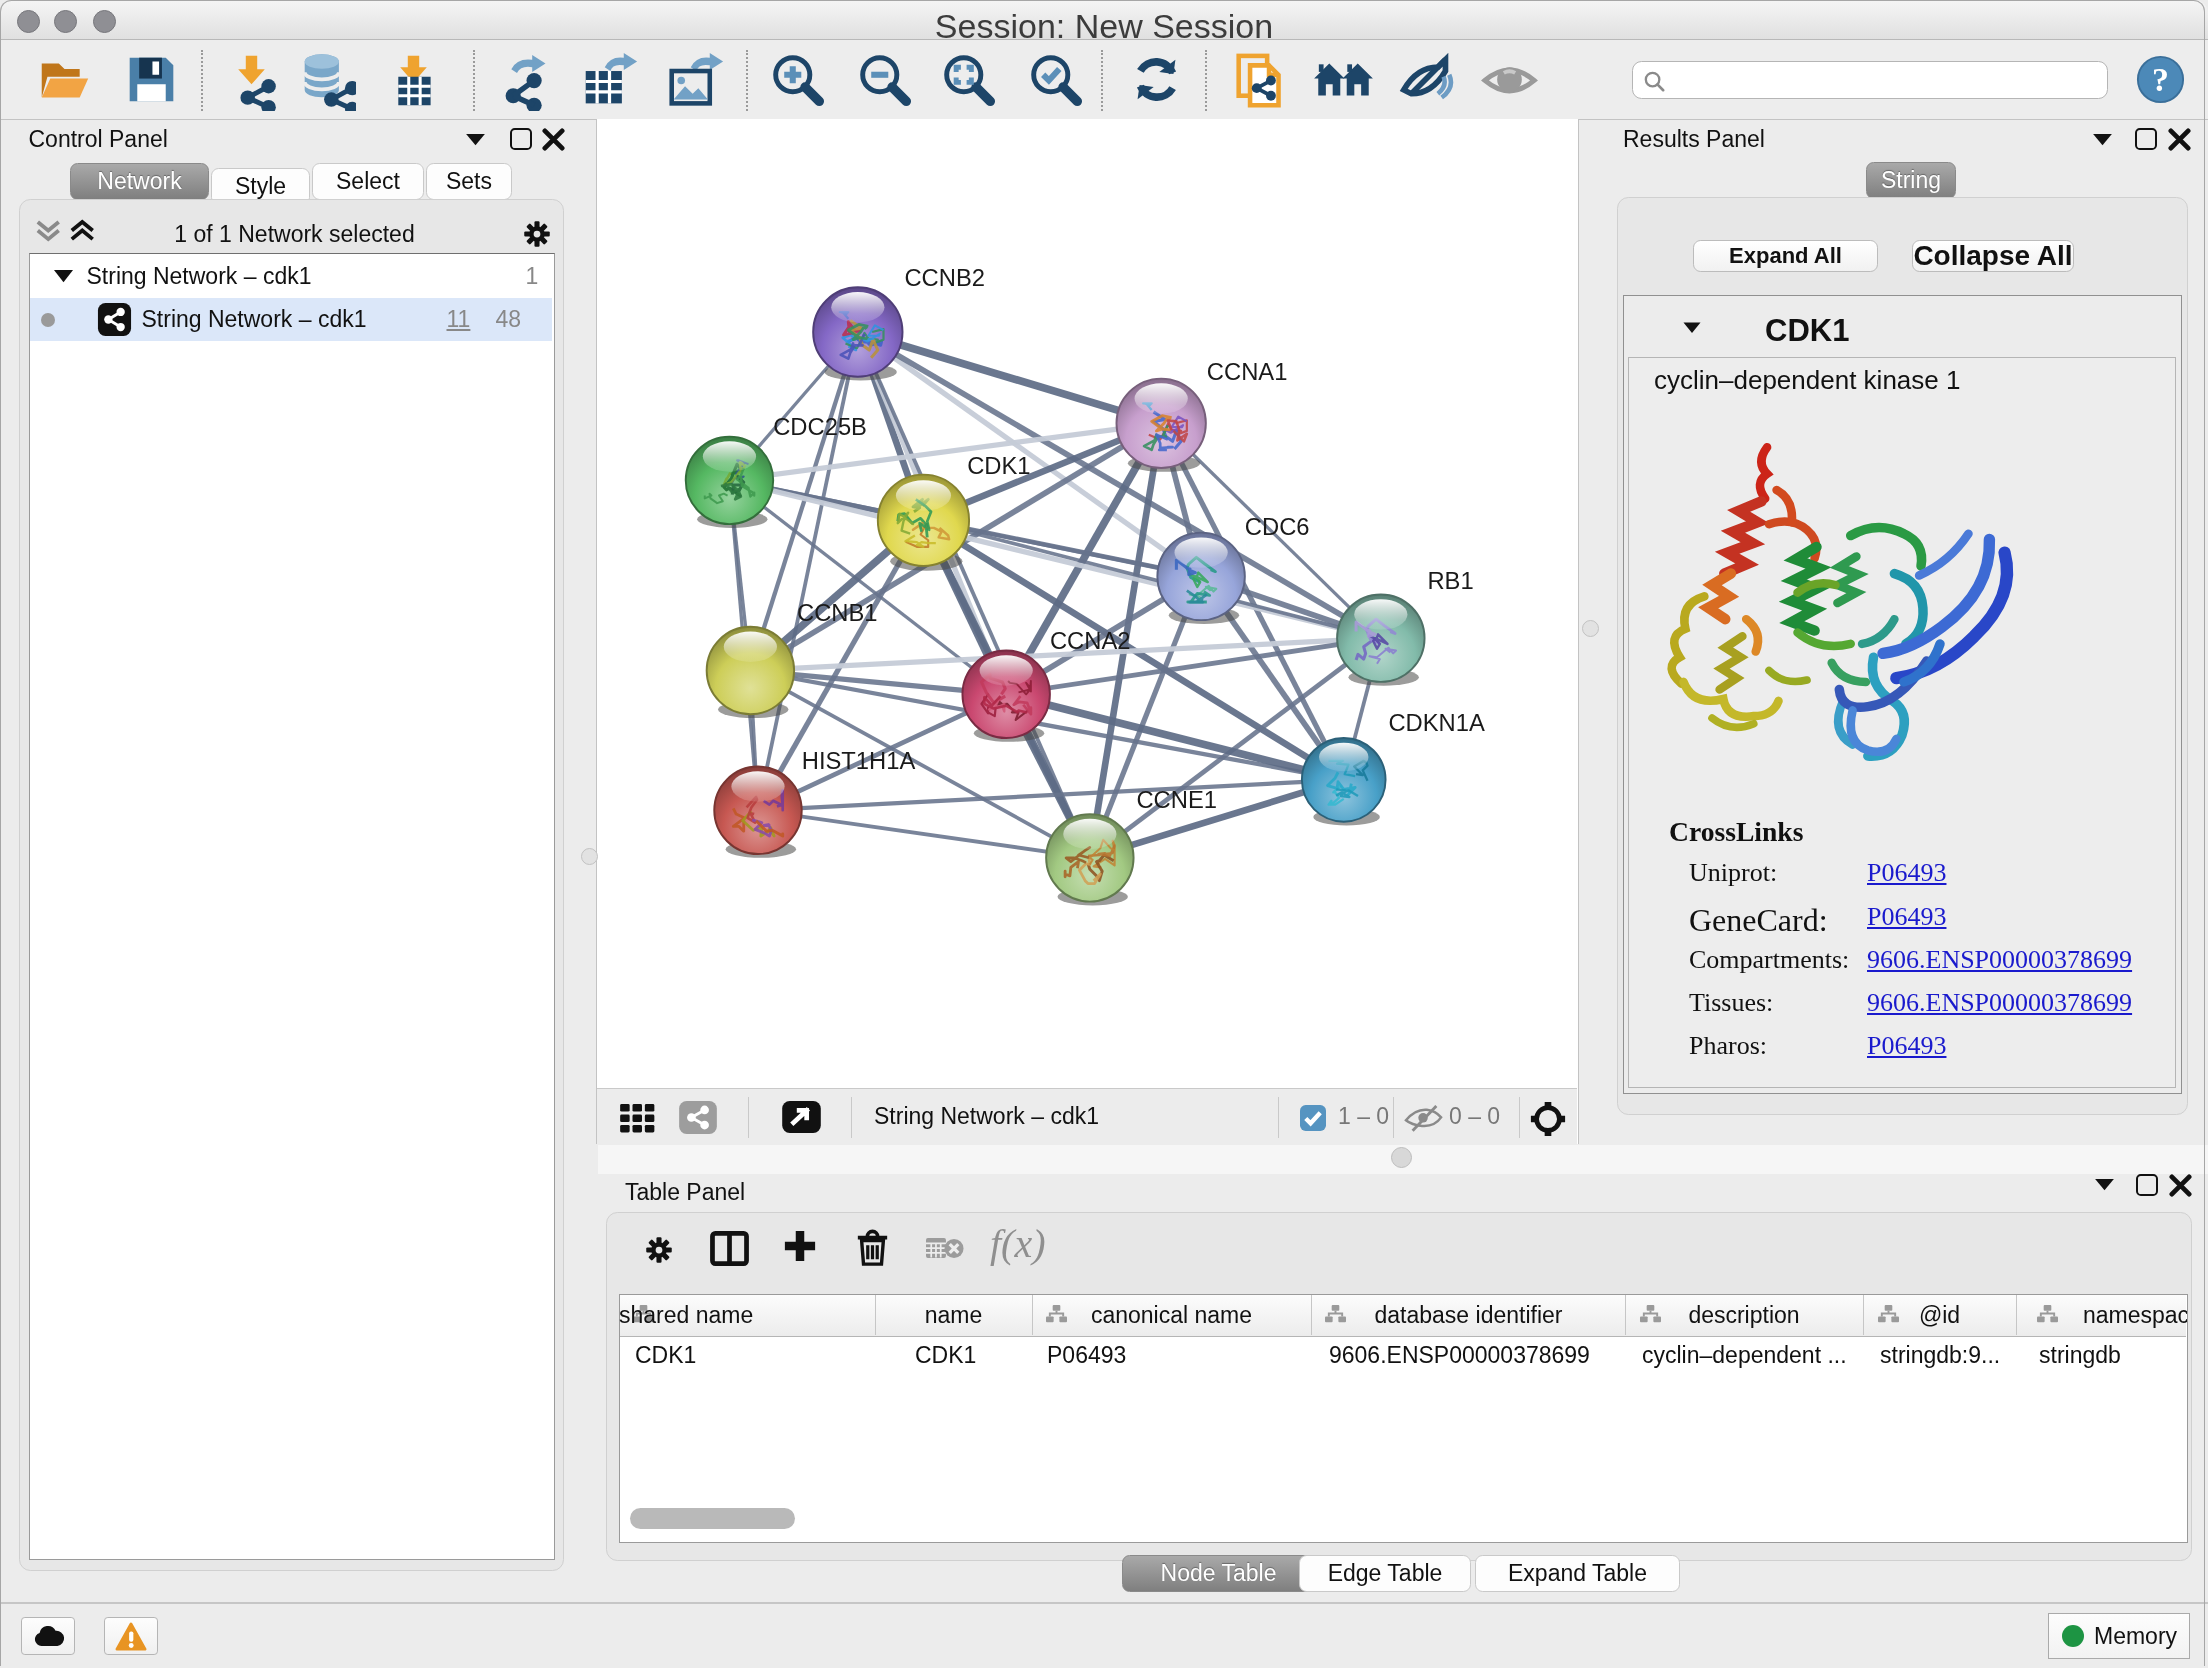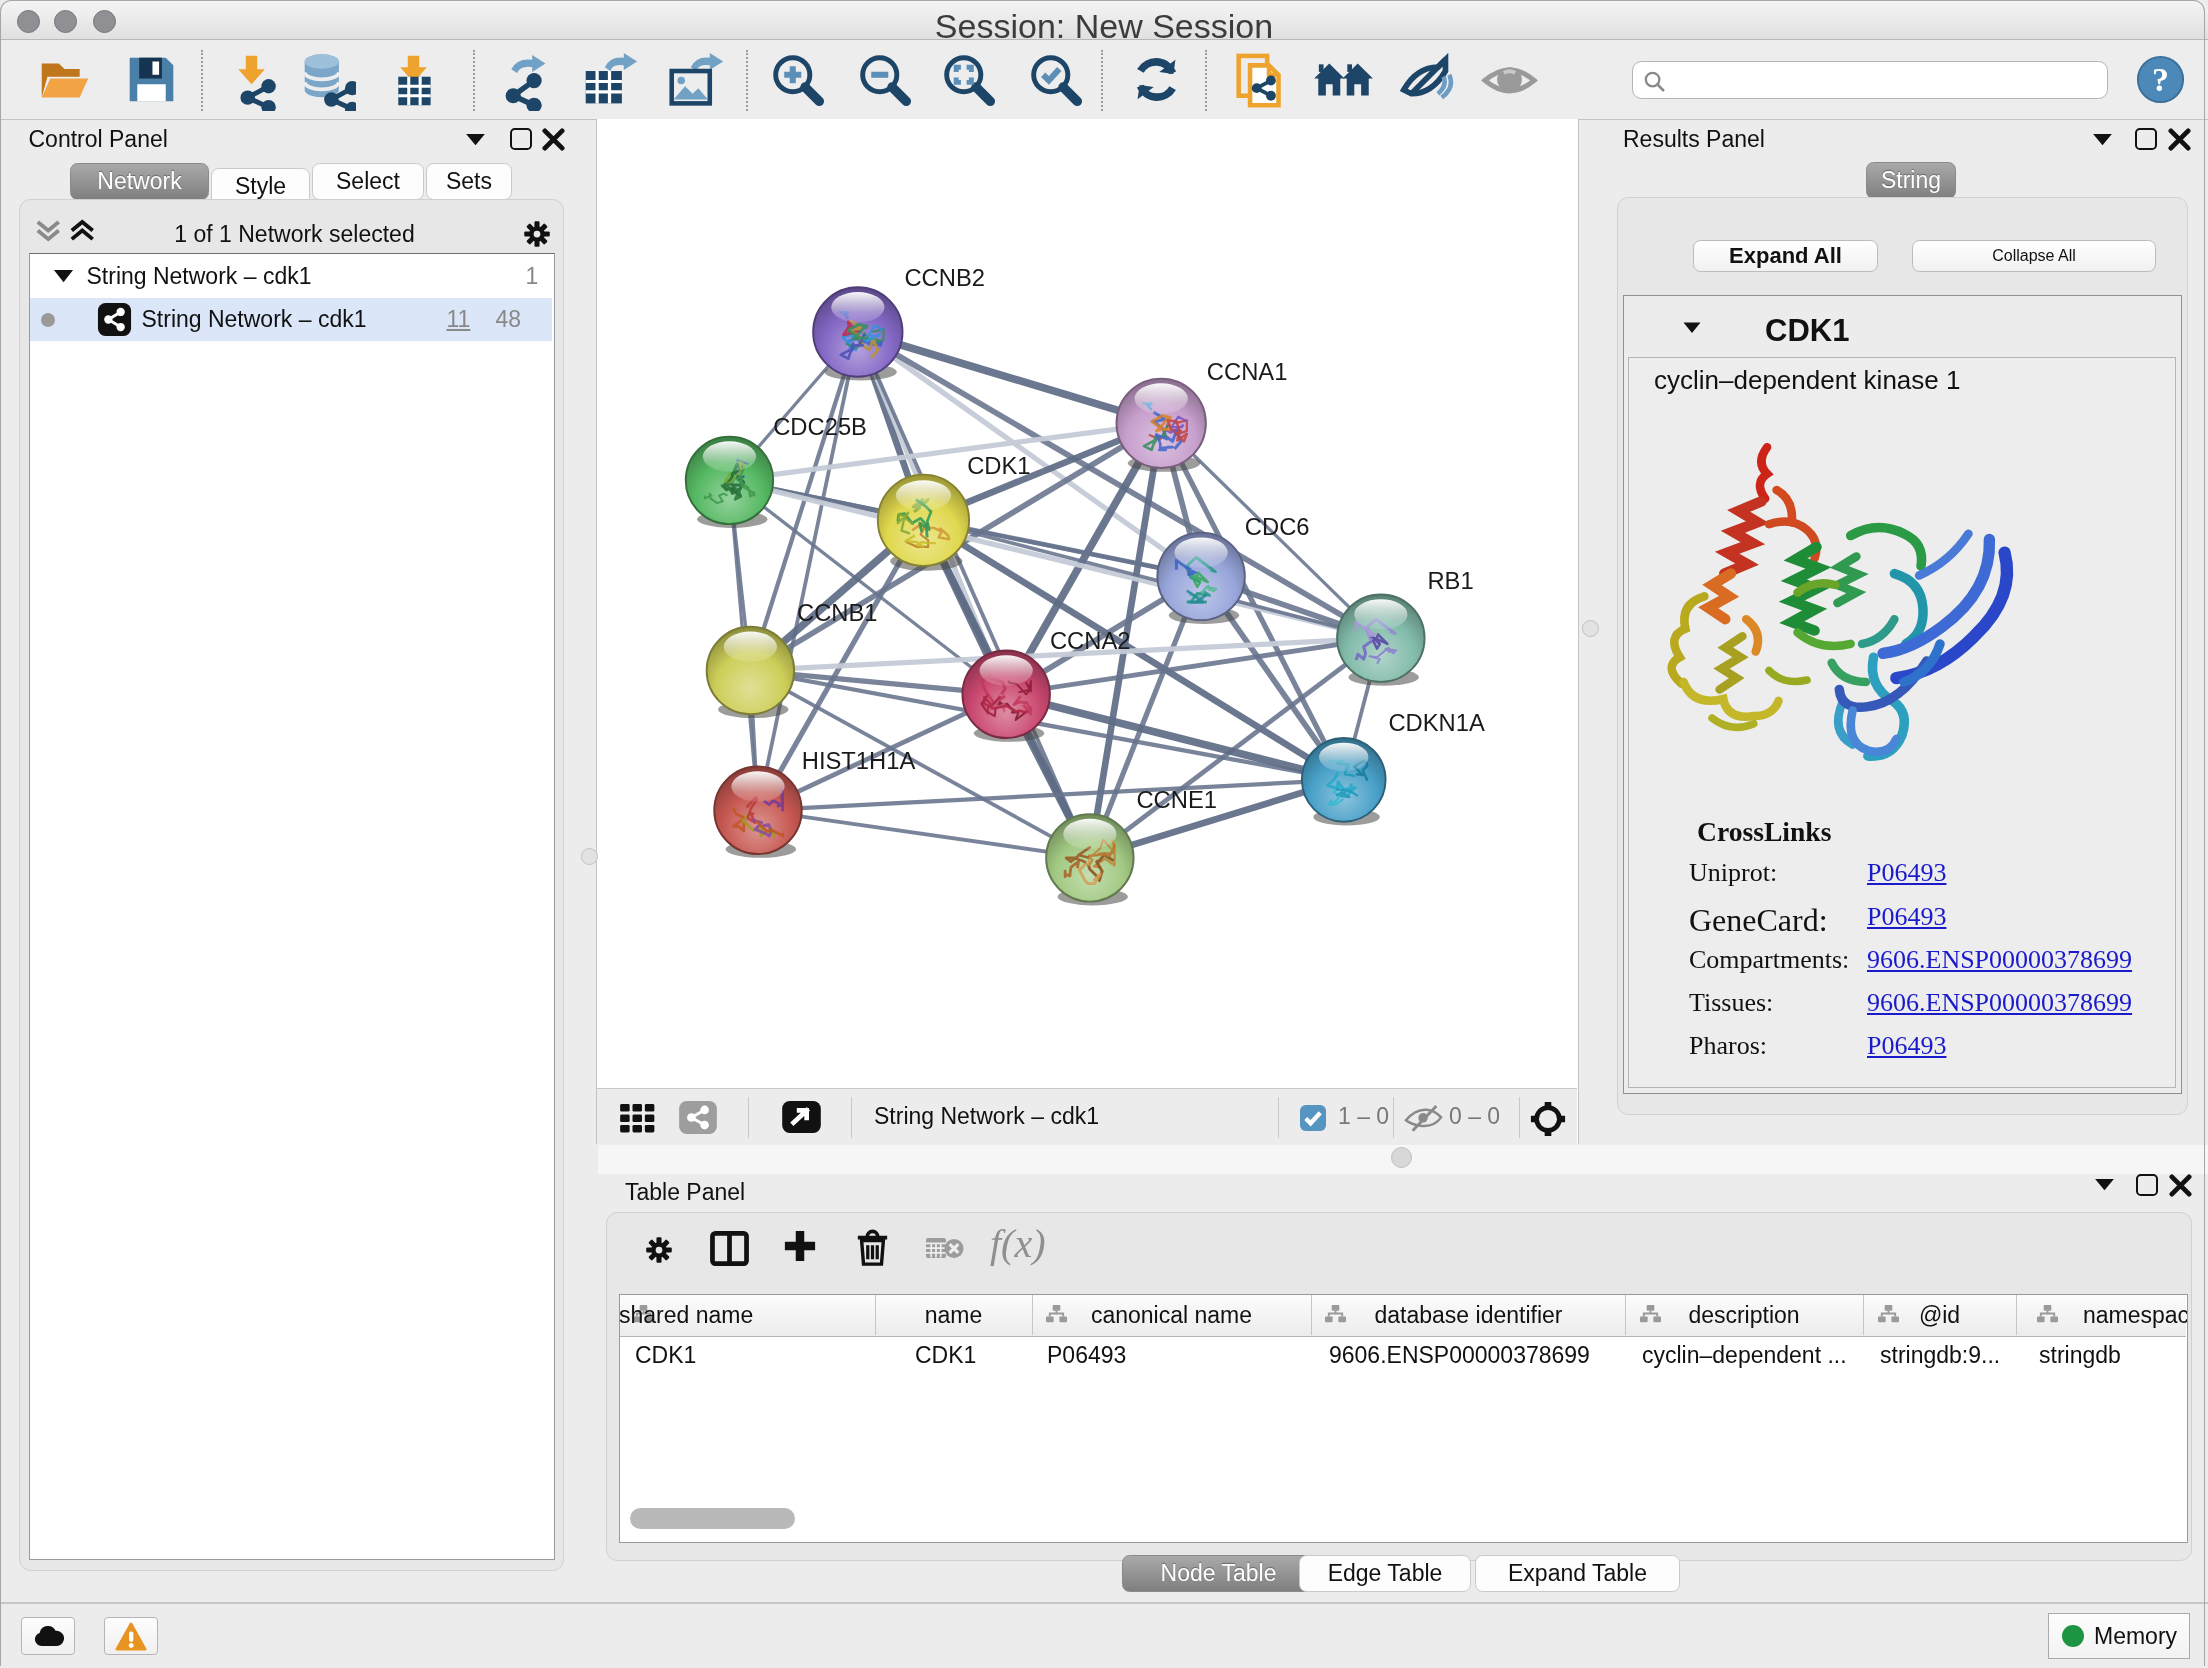--- a/index.html
+++ b/index.html
@@ -557,21 +557,21 @@
   </svg>
 <div class="abs" style="left:2135px;top:128px;width:22px;height:22px;border:2.9px solid #111;border-radius:4.8px;"></div>
 <svg class="abs" style="left:2168px;top:128px;" width="23" height="23" viewBox="0 0 24 24">
     <path d="M3 3 L21 21 M21 3 L3 21" stroke="#111" stroke-width="5" stroke-linecap="round"></path>
   </svg>
 
 <div class="tab sel" style="left:1866px;top:162px;width:90px;">String</div>
 <div class="container" style="left:1617px;top:197px;width:571px;height:918px;"></div>
 
 <div class="abs" style="left:1693px;top:240px;width:185px;height:32px;background:linear-gradient(#ffffff,#f1f1f1);border:1.9px solid #bcbcbc;border-radius:7.6px;text-align:center;font-size:22px;font-weight:bold;line-height:29.5px;">Expand All</div>
-<div class="abs" style="left:1912px;top:240px;width:244px;height:32px;background:linear-gradient(#ffffff,#f1f1f1);border:1.9px solid #bcbcbc;border-radius:7.6px;text-align:center;font-size:16px;font-weight:normal;line-height:29.5px;">Collapse All</div>
+<div class="abs" style="left:1912px;top:240px;width:162px;height:32px;background:linear-gradient(#ffffff,#f1f1f1);border:1.9px solid #bcbcbc;border-radius:7.6px;text-align:center;font-size:28px;font-weight:bold;line-height:29.5px;">Collapse All</div>
 
 <div class="abs" style="left:1623px;top:295px;width:559px;height:799px;background:#ececec;border:1.9px solid #909090;"></div>
 <svg class="abs" style="left:1683px;top:322px;" width="18" height="11.4" viewBox="0 0 19 12">
     <path d="M0.5 0.5 h18 l-9 11 z" fill="#111"></path>
   </svg>
 <div class="abs" style="left:1765px;top:313px;font-size:31px;font-weight:bold;">CDK1</div>
 <div class="abs" style="left:1628px;top:357px;width:548px;height:731px;background:#ededed;border:1px solid #b5b5b5;"></div>
 <div class="abs" style="left:1654px;top:365px;font-size:26px;">cyclin–dependent kinase 1</div>
 
 <svg class="abs" style="left:1655px;top:433px;" width="380" height="342" viewBox="0 0 400 360">
@@ -599,21 +599,21 @@
     <path d="M208 292 q-8 34 16 42 q22 6 30 -12" stroke="#4a86d8" stroke-width="9"></path>
     <path d="M128 60 q18 10 16 34" stroke="#d24a1e" stroke-width="9"></path>
     <path d="M150 168 q18 -14 40 -8" stroke="#6aa428" stroke-width="9"></path>
     <path d="M186 242 q10 20 36 20" stroke="#38a060" stroke-width="9"></path>
     <path d="M252 196 q-12 22 -34 26" stroke="#2d9a8a" stroke-width="9"></path>
     <path d="M120 250 q16 16 40 10" stroke="#98aa22" stroke-width="8"></path>
     <path d="M300 222 q-10 30 -38 40" stroke="#2f72cc" stroke-width="10"></path>
   </g>
 </svg>
 
-<div class="abs" style="left:1669px;top:816px;font-size:27.6px;font-weight:bold;font-family:'Liberation Serif',serif;margin-left:28px;">CrossLinks</div>
+<div class="abs" style="left:1669px;top:816px;font-size:27.6px;font-weight:bold;font-family:'Liberation Serif',serif;">CrossLinks</div>
 <div class="abs" style="left:1689px;top:858px;font-size:26px;font-family:'Liberation Serif',serif;">Uniprot:</div>
 <div class="abs" style="left:1867px;top:858px;font-size:26px;font-family:'Liberation Serif',serif;color:#1a1acd;text-decoration:underline;">P06493</div>
 <div class="abs" style="left:1689px;top:902px;font-size:32px;font-family:'Liberation Serif',serif;">GeneCard:</div>
 <div class="abs" style="left:1867px;top:902px;font-size:26px;font-family:'Liberation Serif',serif;color:#1a1acd;text-decoration:underline;">P06493</div>
 <div class="abs" style="left:1689px;top:945px;font-size:26px;font-family:'Liberation Serif',serif;">Compartments:</div>
 <div class="abs" style="left:1867px;top:945px;font-size:26px;font-family:'Liberation Serif',serif;color:#1a1acd;text-decoration:underline;">9606.ENSP00000378699</div>
 <div class="abs" style="left:1689px;top:988px;font-size:26px;font-family:'Liberation Serif',serif;">Tissues:</div>
 <div class="abs" style="left:1867px;top:988px;font-size:26px;font-family:'Liberation Serif',serif;color:#1a1acd;text-decoration:underline;">9606.ENSP00000378699</div>
 <div class="abs" style="left:1689px;top:1031px;font-size:26px;font-family:'Liberation Serif',serif;">Pharos:</div>
 <div class="abs" style="left:1867px;top:1031px;font-size:26px;font-family:'Liberation Serif',serif;color:#1a1acd;text-decoration:underline;">P06493</div>

